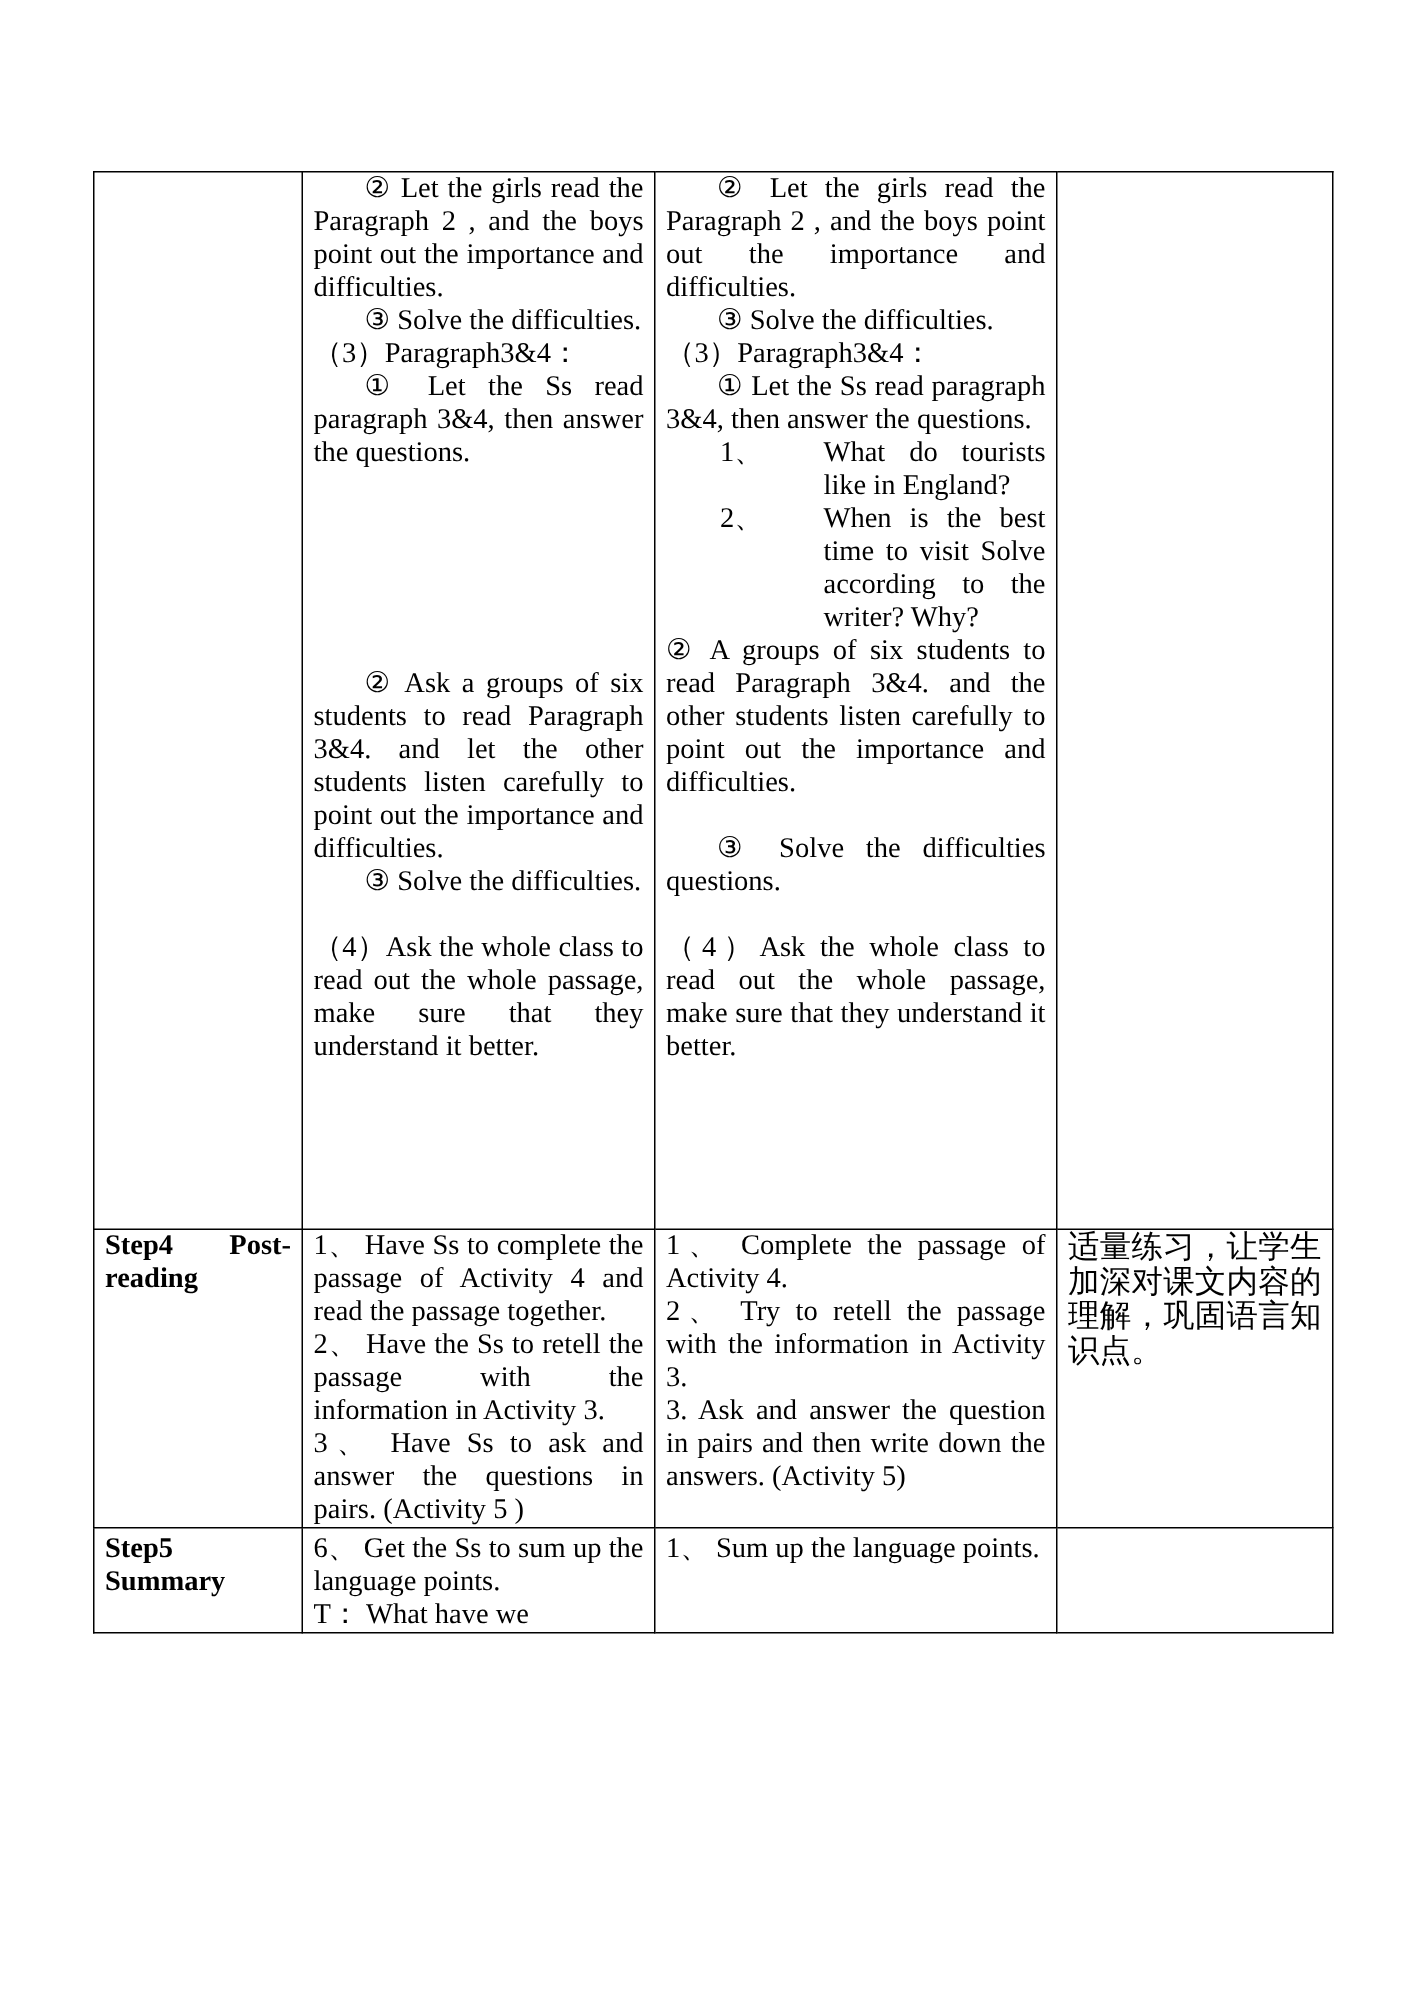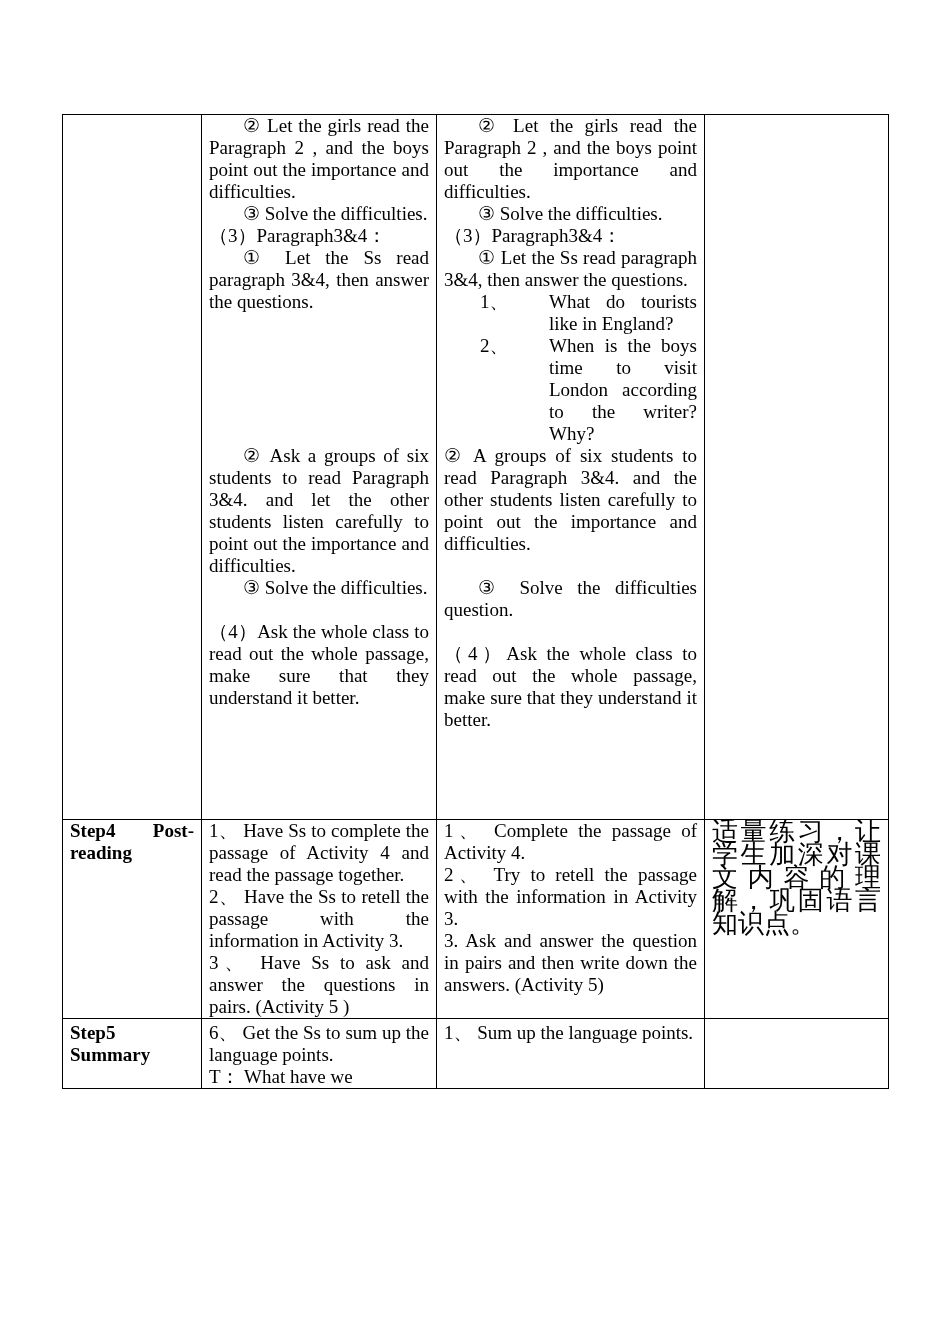--- a/index.html
+++ b/index.html
@@ -52,21 +52,21 @@
   .gap22  { height: 22px; }
 
   td.step {
     font-weight: bold;
     vertical-align: middle;
     text-align: justify;
   }
 
   td.cn {
     font-family: "DejaVu Sans", "Liberation Sans", sans-serif;
-    font-size: 26px;
+    font-size: 21px;
     line-height: 23px;
     vertical-align: middle;
     text-align: justify;
     padding: 0 9px;
   }
 
   .q { display: flex; margin-left: 36px; }
   .qnum { flex: 0 0 69px; }
   .qtxt { flex: 1; text-align: justify; }
 
@@ -104,25 +104,25 @@
         <div class="para ind">② Let the girls read the Paragraph 2 , and the boys point out the importance and difficulties.</div>
         <div class="para ind">③ Solve the difficulties.</div>
         <div class="para">（3）Paragraph3&amp;4：</div>
         <div class="para ind">① Let the Ss read paragraph 3&amp;4, then answer the questions.</div>
         <div class="q">
           <span class="qnum">1、</span>
           <span class="qtxt">What do tourists like in England?</span>
         </div>
         <div class="q">
           <span class="qnum">2、</span>
-          <span class="qtxt">When is the boys time to visit London according to the writer? Why?</span>
+          <span class="qtxt">When is the best time to visit Solve according to the writer? Why?</span>
         </div>
         <div class="para">② A groups of six students to read Paragraph 3&amp;4. and the other students listen carefully to point out the importance and difficulties.</div>
         <div class="gap22"></div>
-        <div class="para ind">③ Solve the difficulties question.</div>
+        <div class="para ind">③ Solve the difficulties questions.</div>
         <div class="gap22"></div>
         <div class="para">（4）Ask the whole class to read out the whole passage, make sure that they understand it better.</div>
       </td>
 
       <td></td>
     </tr>
 
     <tr class="r2">
       <td class="step">Step4 Post-reading</td>
 

